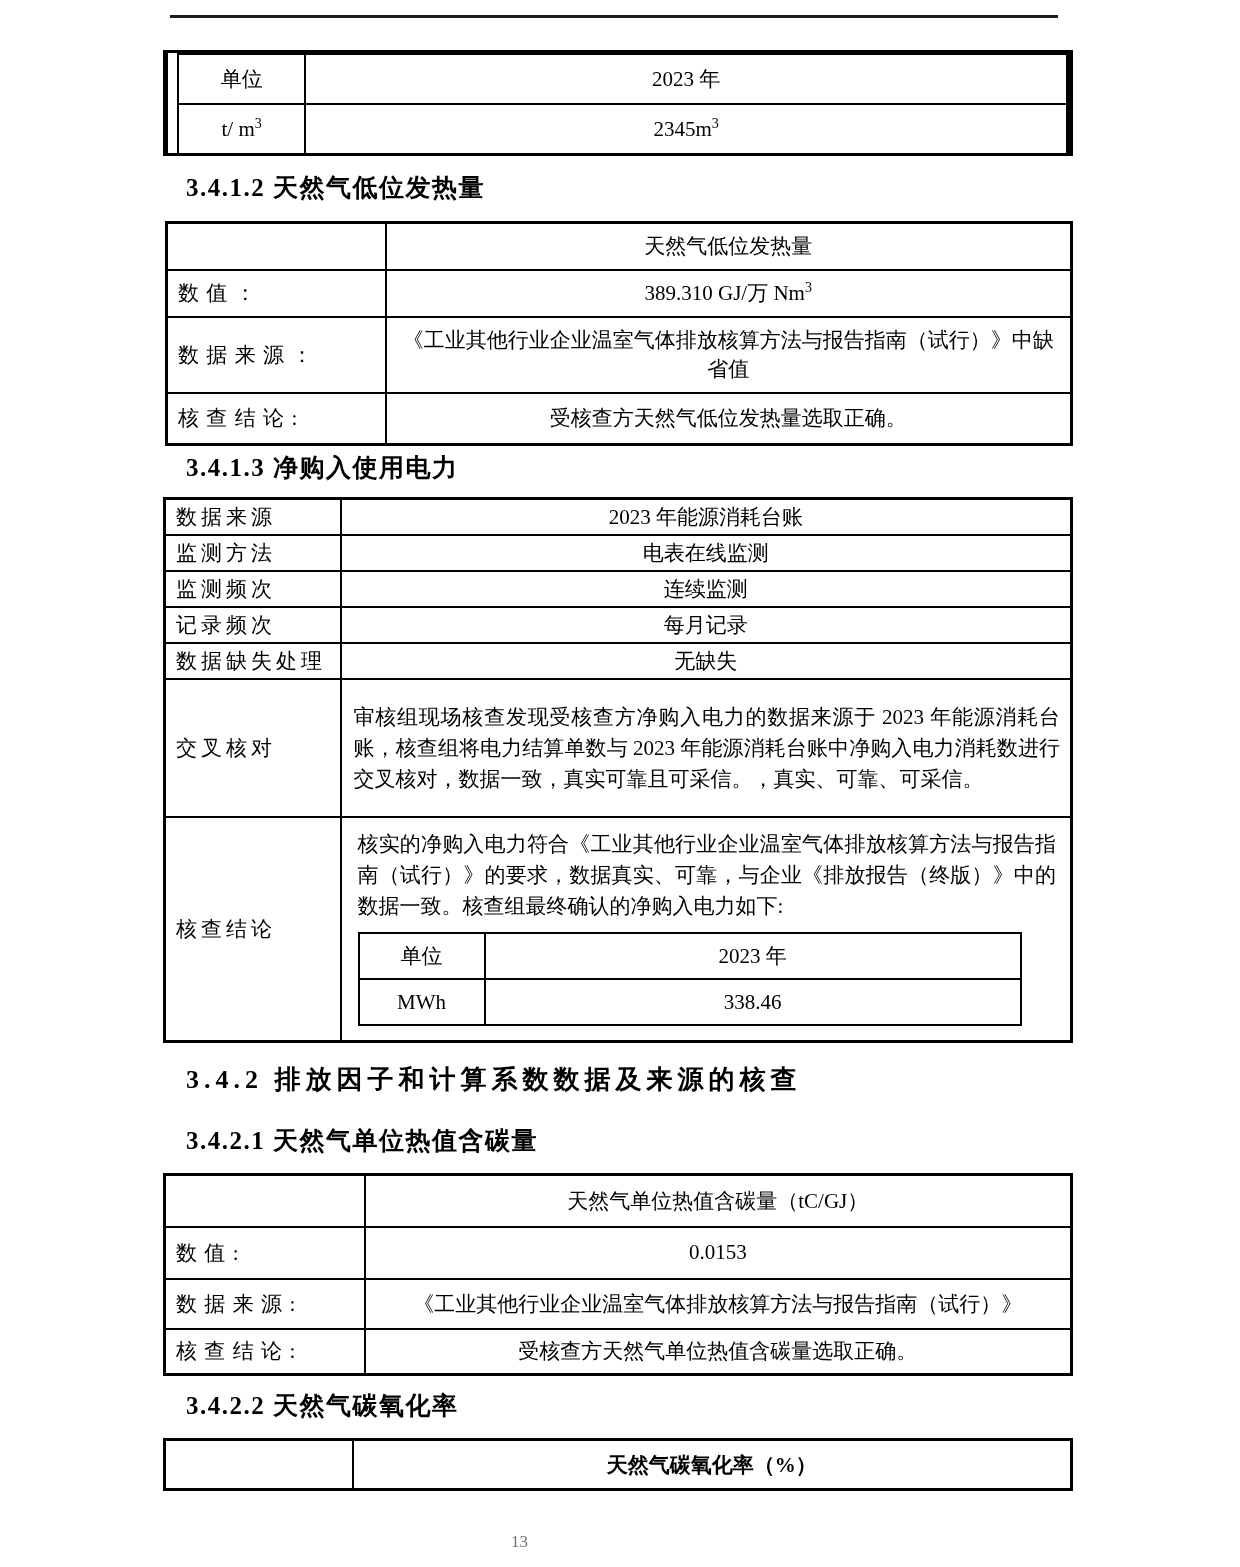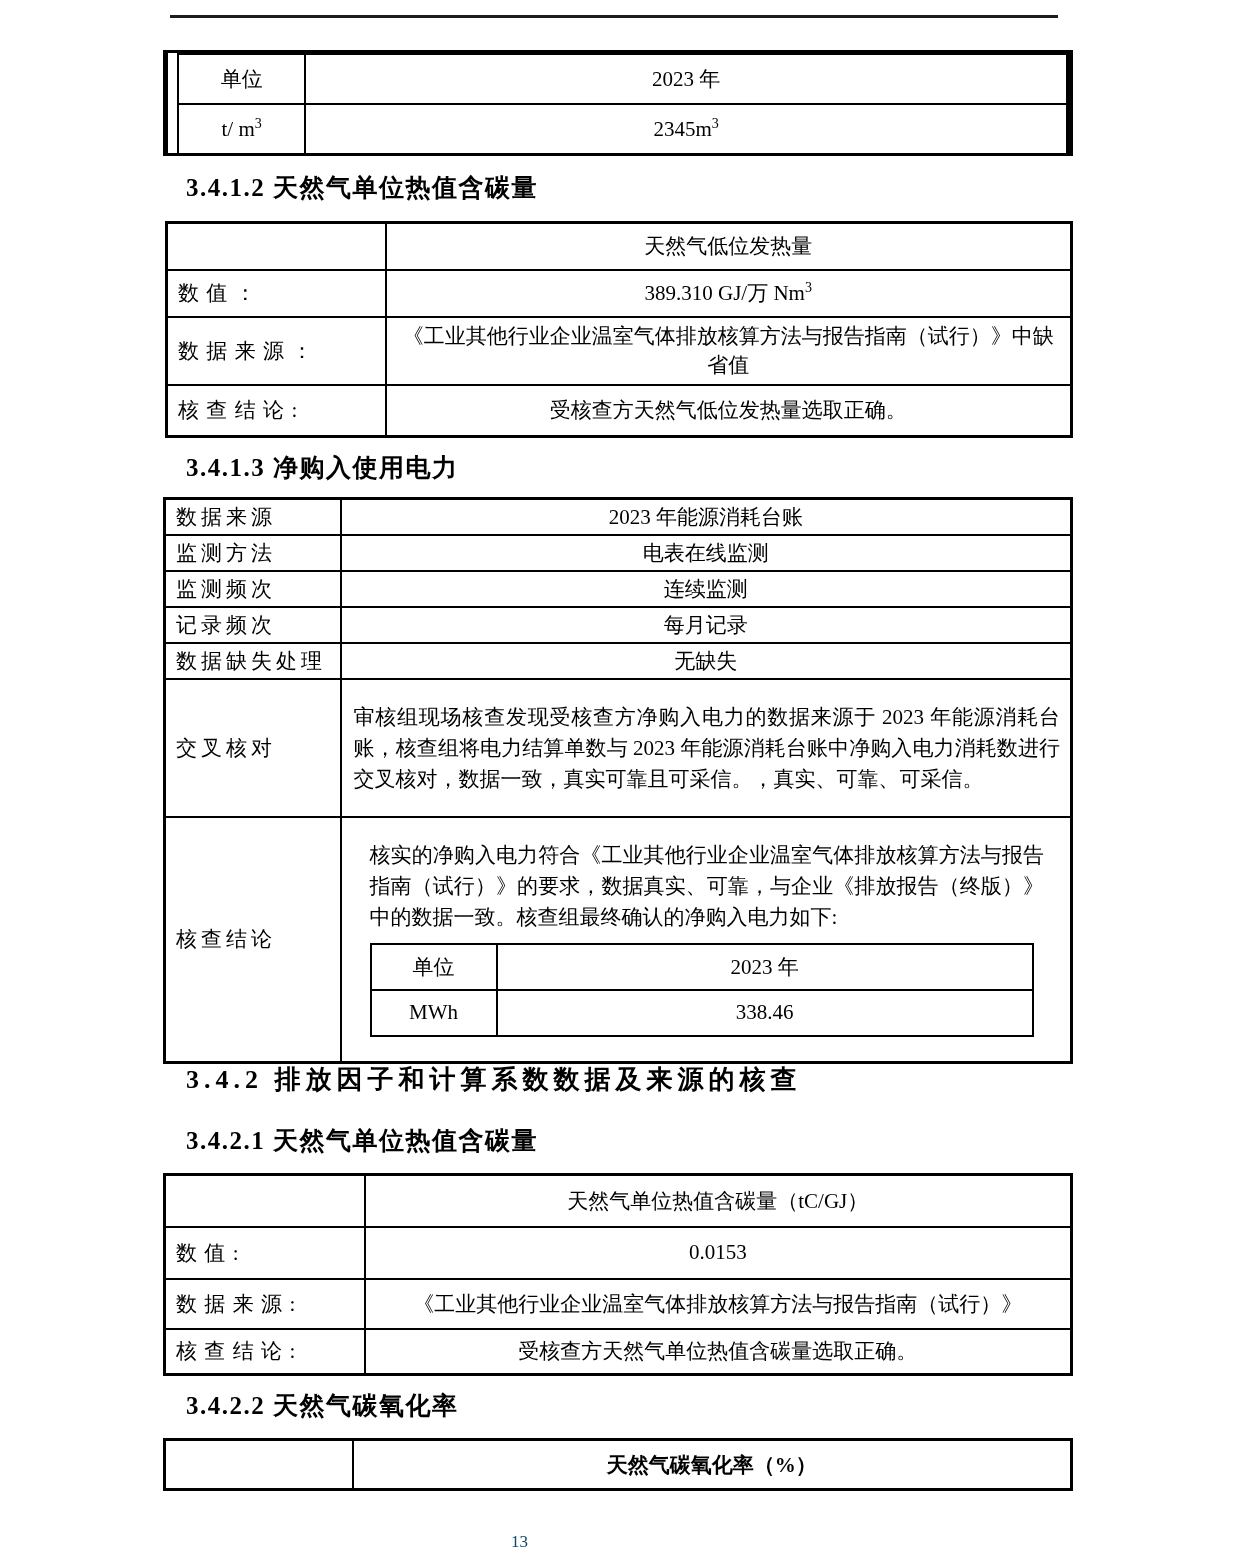--- a/index.html
+++ b/index.html
@@ -65,21 +65,21 @@
   .wrap2 { line-height: 29px; }
 
   .inner-table { margin: 6px 0 8px 12px; width: 664px; border: 2px solid #000; }
   .inner-table td { height: 46px; }
   .inner-c1 { width: 126px; }
 
   sup { font-size: 14px; }
 
   .page-number {
     position: absolute; left: 0; top: 1532px; width: 1039px;
-    text-align: center; font-size: 17px; color: #0c4a6e;
+    text-align: center; font-size: 17px; color: #737373;
   }
 </style>
 </head>
 <body>
 
 <div class="page">
 
   <div class="header-rule"></div>
 
   <div class="carry">
@@ -94,33 +94,33 @@
         <tr>
           <td class="value-cell carry-col1"><span>t/ m</span><sup>3</sup></td>
           <td class="value-cell"><span>2345m</span><sup>3</sup></td>
         </tr>
       </tbody>
         </table>
     </div>
     <div class="carry-right"></div>
   </div>
 
-  <div class="heading" style="top:171px;">3.4.1.2 天然气单位热值含碳量</div>
+  <div class="heading" style="top:171px;">3.4.1.2 天然气低位发热量</div>
 
   <table class="doc t2">
     <tbody>
         <tr style="height:47px;margin-left:37px;">
       <td class="c1"></td>
       <td class="value-cell">天然气低位发热量</td>
     </tr>
     <tr style="height:47px;">
       <td class="c1 label-cell ls-wide">数值：</td>
       <td class="value-cell"><span>389.310 GJ/万 Nm</span><sup>3</sup></td>
     </tr>
-    <tr style="height:68px;">
+    <tr style="height:76px;">
       <td class="c1 label-cell ls-wide">数据来源：</td>
       <td class="value-cell wrap2">《工业其他行业企业温室气体排放核算方法与报告指南（试行）》中缺省值</td>
     </tr>
     <tr style="height:52px;">
       <td class="c1 label-cell ls-wide">核查结论:</td>
       <td class="value-cell">受核查方天然气低位发热量选取正确。</td>
     </tr>
   </tbody>
     </table>
 
@@ -147,21 +147,21 @@
     <tr style="height:36px;">
       <td class="c1 label-cell ls-mid">数据缺失处理</td>
       <td class="value-cell">无缺失</td>
     </tr>
     <tr style="height:138px;">
       <td class="c1 label-cell ls-mid">交叉核对</td>
       <td class="para">审核组现场核查发现受核查方净购入电力的数据来源于 2023 年能源消耗台账，核查组将电力结算单数与 2023 年能源消耗台账中净购入电力消耗数进行交叉核对，数据一致，真实可靠且可采信。，真实、可靠、可采信。</td>
     </tr>
     <tr style="height:225px;">
       <td class="c1 label-cell ls-mid">核查结论</td>
-      <td style="padding:16px;">
+      <td style="padding:4px;">
         <div class="para">核实的净购入电力符合《工业其他行业企业温室气体排放核算方法与报告指南（试行）》的要求，数据真实、可靠，与企业《排放报告（终版）》中的数据一致。核查组最终确认的净购入电力如下:</div>
         <table class="inner-table">
           <tbody>
                 <tr>
             <td class="value-cell inner-c1">单位</td>
             <td class="value-cell">2023 年</td>
           </tr>
           <tr>
             <td class="value-cell inner-c1">MWh</td>
             <td class="value-cell">338.46</td>

